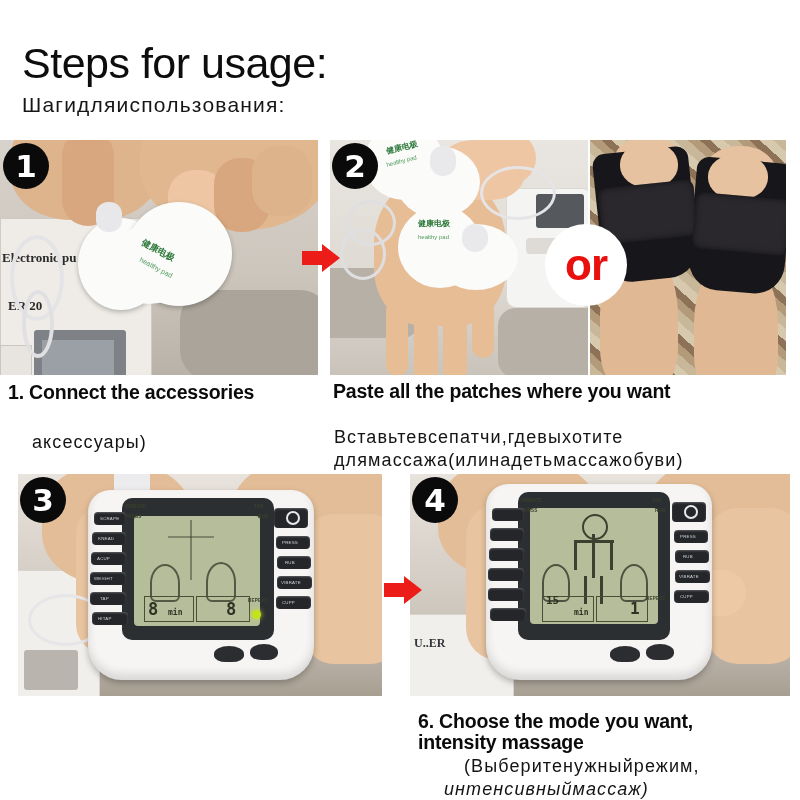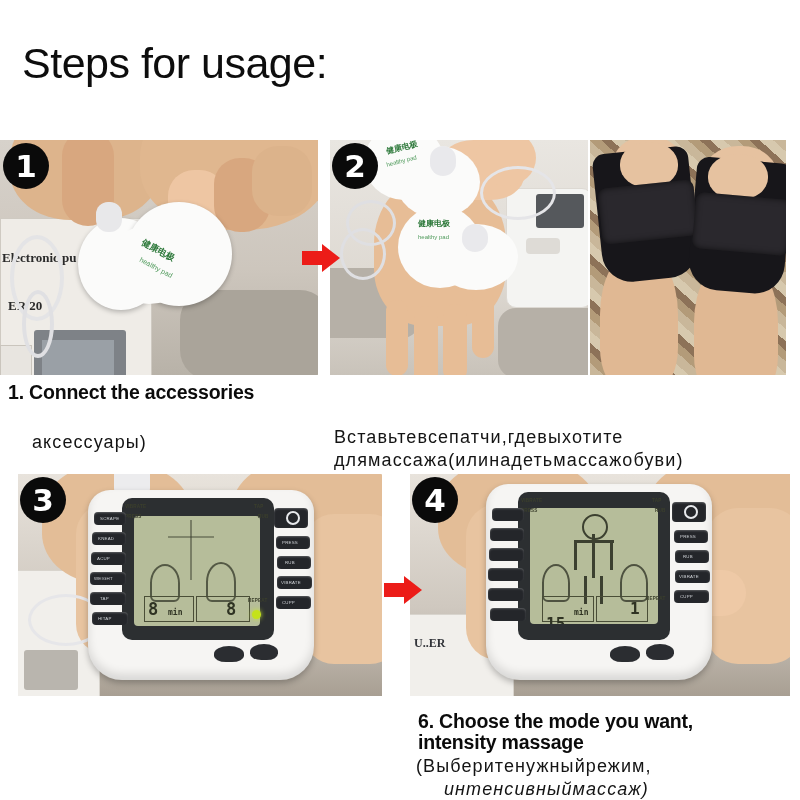--- a/index.html
+++ b/index.html
@@ -120,20 +120,21 @@
   .pkg-txt{position:absolute;font-family:"Liberation Serif",serif;font-weight:700;color:#33353a;}
   .figure{position:absolute;}
   .bodyline{position:absolute;background:#3c4030;}
 </style>
 </head>
 <body>
 
 <div id="page">
 
   <div class="title">Steps for usage:</div>
+  <div class="subtitle">Шагидляиспользования:</div>
 
   <div class="panel" style="left:0px;top:140px;width:318px;height:235px;">
     <div class="photo">
       <div class="p1-bg"></div>
 
       <div class="p1-box"></div>
       <div class="p1-boxtxt" style="left:2px;top:110px;font-size:13px;">Electronic pu</div>
       <div class="p1-boxtxt" style="left:8px;top:158px;font-size:13px;">ER 20</div>
       <div class="p1-darkbox"></div>
       <div class="p1-strip"></div>
@@ -215,24 +216,26 @@
 
       <div class="slipper" style="left:8px;top:10px;width:96px;height:130px;transform:rotate(-6deg);"></div>
       <div class="slipper" style="left:102px;top:20px;width:96px;height:132px;transform:rotate(5deg);"></div>
       <div class="toe" style="left:30px;top:2px;width:58px;height:46px;"></div>
       <div class="toe" style="left:118px;top:14px;width:60px;height:46px;"></div>
       <div class="strapx" style="left:10px;top:44px;width:96px;height:56px;transform:rotate(-6deg);"></div>
       <div class="strapx" style="left:104px;top:56px;width:96px;height:56px;transform:rotate(5deg);"></div>
     </div>
   </div>
 
+  <div class="or-circle" style="left:545px;top:224px;">or</div>
 
   <div class="cap-en" style="left:8px;top:381px;">1. Connect the accessories</div>
   <div class="cap-ru" style="left:32px;top:431px;">аксессуары)</div>
 
+  <div class="cap-en" style="left:333px;top:380px;">Paste all the patches where you want</div>
   <div class="cap-ru" style="left:334px;top:449px;">длямассажа(илинадетьмассажобуви)</div>
   <div class="cap-ru" style="left:334px;top:426px;">Вставьтевсепатчи,гдевыхотите</div>
 
   <div class="panel" style="left:18px;top:474px;width:364px;height:222px;">
     <div class="photo">
       <div class="p3-bg"></div>
 
       <div class="pkg" style="left:-6px;top:96px;width:86px;height:126px;"></div>
       <div style="position:absolute;left:6px;top:176px;width:54px;height:40px;background:#b9b5ae;border-radius:3px;"></div>
 
@@ -320,21 +323,21 @@
         <div class="bodyline" style="left:62px;top:26px;width:3px;height:44px;"></div>
         <div class="bodyline" style="left:44px;top:32px;width:40px;height:3px;"></div>
         <div class="bodyline" style="left:44px;top:32px;width:3px;height:30px;"></div>
         <div class="bodyline" style="left:80px;top:32px;width:3px;height:30px;"></div>
         <div class="bodyline" style="left:54px;top:68px;width:3px;height:28px;"></div>
         <div class="bodyline" style="left:70px;top:68px;width:3px;height:28px;"></div>
         <div class="figure" style="left:12px;top:56px;width:24px;height:34px;border:2px solid #3c4030;border-radius:50% 50% 6px 6px;opacity:.85;"></div>
         <div class="figure" style="left:90px;top:56px;width:24px;height:34px;border:2px solid #3c4030;border-radius:50% 50% 6px 6px;opacity:.85;"></div>
         <div class="lcd-box" style="left:12px;top:88px;width:50px;height:24px;"></div>
         <div class="lcd-box" style="left:66px;top:88px;width:50px;height:24px;"></div>
-        <div class="lcd-num" style="left:16px;top:106px;font-size:16px;">15</div>
+        <div class="lcd-num" style="left:16px;top:86px;font-size:11px;">15</div>
         <div class="lcd-num" style="left:44px;top:100px;font-size:8px;">min</div>
         <div class="lcd-num" style="left:100px;top:91px;font-size:16px;">1</div>
       </div>
       <div class="lcd-lbl" style="left:111px;top:24px;">VIBRATE</div>
       <div class="lcd-lbl" style="left:111px;top:34px;">PRESS</div>
       <div class="lcd-lbl" style="left:242px;top:24px;">TAP</div>
       <div class="lcd-lbl" style="left:245px;top:34px;">RUB</div>
       <div class="lcd-lbl" style="left:236px;top:122px;">REPEAT</div>
 
       <div class="btn-d" style="left:82px;top:34px;width:32px;height:13px;"></div>
@@ -357,16 +360,16 @@
 
       <div class="arrbtn" style="left:200px;top:172px;width:30px;height:16px;"></div>
       <div class="arrbtn" style="left:236px;top:170px;width:28px;height:16px;"></div>
     </div>
     <div class="badge" style="left:2px;top:3px;">4</div>
   </div>
 
 
   <div class="cap-en" style="left:418px;top:710px;">6. Choose the mode you want,</div>
   <div class="cap-en" style="left:418px;top:731px;">intensity massage</div>
-  <div class="cap-ru" style="left:416px;top:755px;">(Выберитенужныйрежим,</div>
+  <div class="cap-ru" style="left:464px;top:755px;">(Выберитенужныйрежим,</div>
   <div class="cap-ru" style="left:444px;top:778px;font-style:italic;">интенсивныймассаж)</div>
 
 </div>
 
 </body></html>

